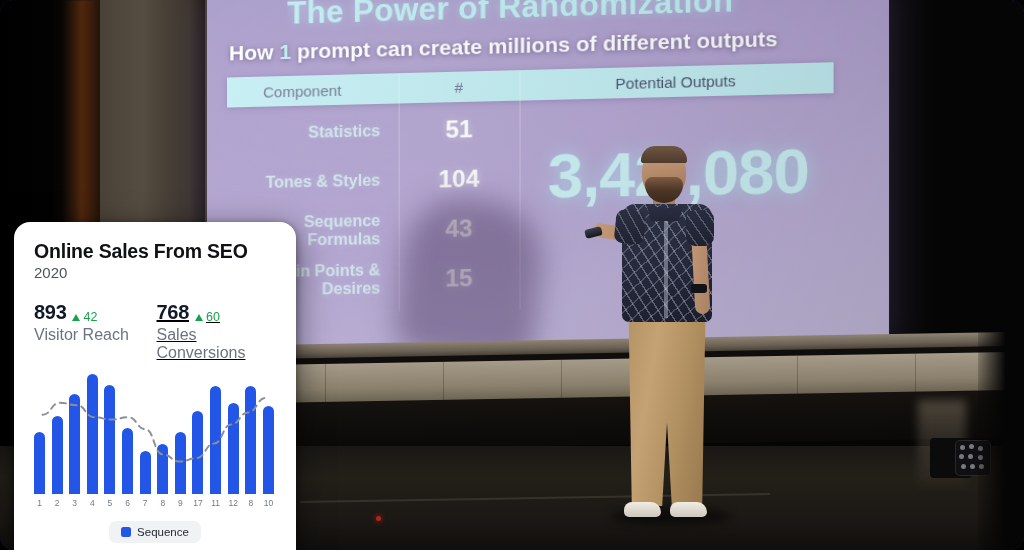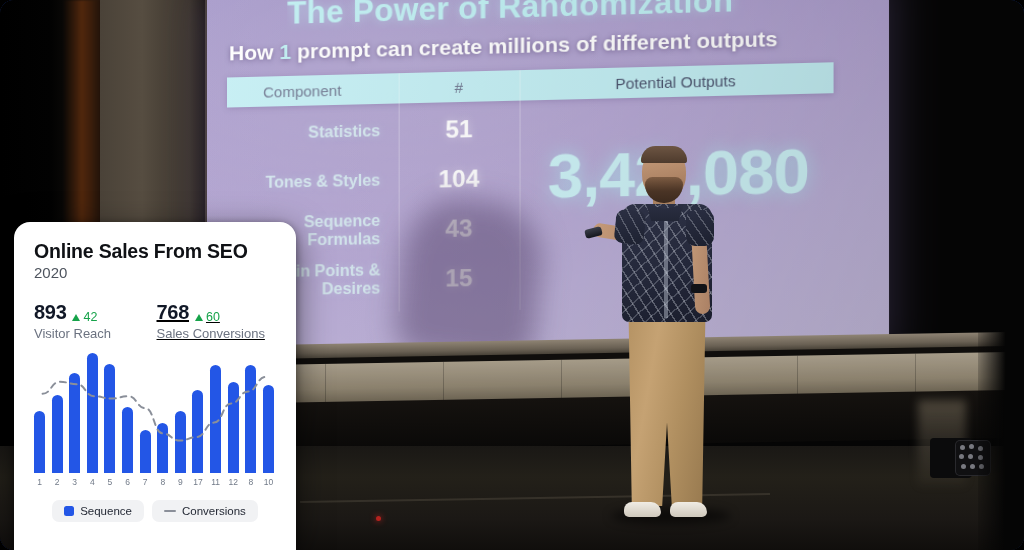--- a/index.html
+++ b/index.html
@@ -281,21 +281,21 @@
   .metric-value { font-size: 20px; font-weight: 700; color: #111827; letter-spacing: -0.3px; }
   .metric-delta {
     margin-left: 6px; font-size: 12.5px; color: #16a34a; font-weight: 500;
     display: flex; align-items: center;
   }
   .tri {
     display: inline-block; width: 0; height: 0; margin-right: 3px;
     border-left: 4.5px solid transparent; border-right: 4.5px solid transparent;
     border-bottom: 7px solid #16a34a;
   }
-  .metric-label { font-size: 13px; color: #6b7280; margin-top: 2px; }
+  .metric-label { font-size: 16px; color: #6b7280; margin-top: 2px; }
 
   .chart { position: relative; margin-top: 12px; height: 120px; width: 240px; }
   .bars {
     position: absolute; left: 0; bottom: 0; width: 240px; height: 120px;
     display: flex; align-items: flex-end; justify-content: space-between;
   }
   .bar { width: 11px; border-radius: 6px 6px 0 0; background: #2356e6; }
   .line-svg { position: absolute; left: 0; top: 0; width: 240px; height: 120px; }
 
   .xaxis {
@@ -475,20 +475,16 @@
         <span>12</span>
         <span>8</span>
         <span>10</span>
       </div>
 
     <div class="legend">
       <div class="lg">
         <span class="lg-swatch"></span>
         <span>Sequence</span>
       </div>
-      <div class="lg">
-        <span class="lg-dash"></span>
-        <span>Conversions</span>
-      </div>
     </div>
   </div>
 
 </div>
 
 </body></html>

